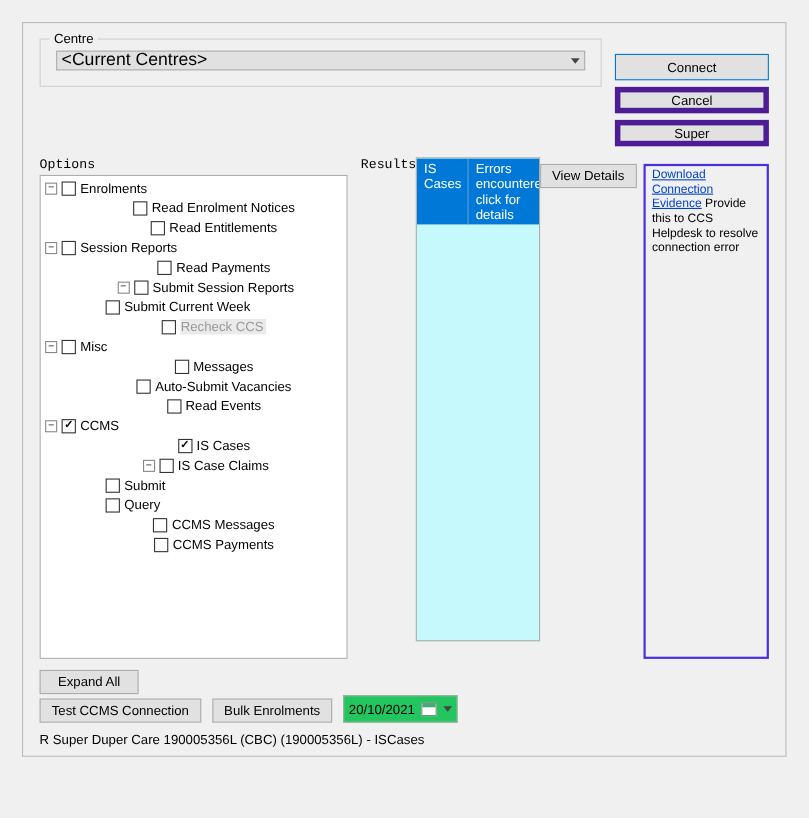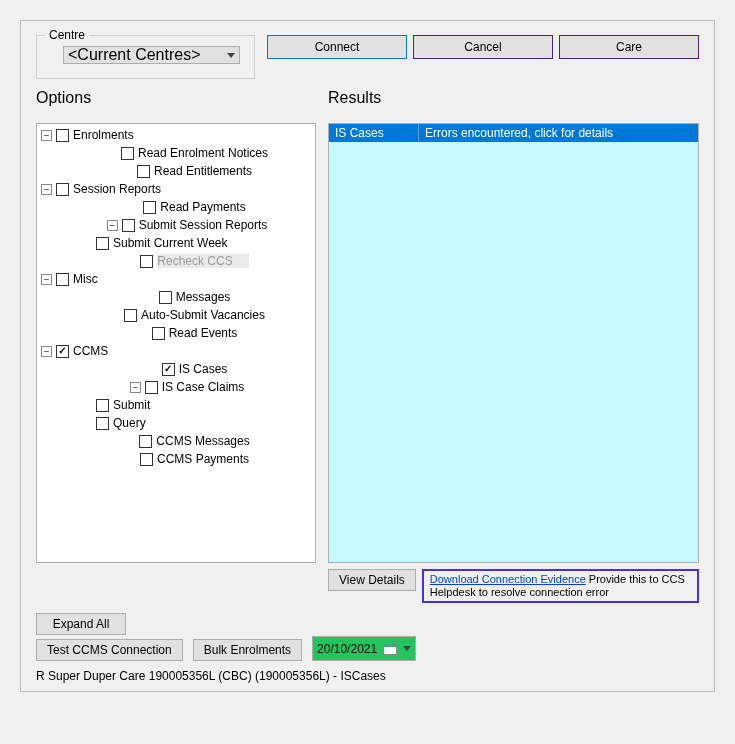--- a/index.html
+++ b/index.html
@@ -14,21 +14,21 @@
   background: #f0f0f0;
   border: 1px solid #bbb;
   padding: 8px 15px 8px 15px;
 }
 
 
 .top-row { display: flex; gap: 12px; align-items: flex-start; }
 .centre-group {
   flex: 1;
   border: 1px solid #cfcfcf;
-  padding: 10px 14px 14px 26px;
+  padding: 10px 14px 14px 14px;
   margin-top: 6px;
   position: relative;
 }
 .centre-legend {
   position: absolute;
   top: -8px;
   left: 8px;
   background: #f0f0f0;
   padding: 0 4px;
   font-size: 12px;
@@ -45,37 +45,37 @@
   justify-content: space-between;
   cursor: pointer;
 }
 .caret-down {
   width: 0; height: 0;
   border-left: 4px solid transparent;
   border-right: 4px solid transparent;
   border-top: 5px solid #444;
 }
 
-.side-buttons { display: flex; gap: 6px; margin-top: 6px; }
+.side-buttons { display: flex; flex-direction: column; gap: 6px; margin-top: 20px; }
 .btn {
   width: 140px;
   height: 24px;
   background: #e1e1e1;
-  border: 1px solid #4c1d95;
+  border: 5px solid #4c1d95;
   font-size: 12px;
   cursor: pointer;
 }
 .btn.primary { border: 1.5px solid #0078d7; }
 .btn-small { height: 22px; padding: 0 10px; background: #e1e1e1; border: 1px solid #adadad; font-size: 12px; cursor: pointer; }
 
 
 .main-row { display: flex; gap: 12px; margin-top: 10px; }
 .options-col { flex: 0 0 280px; display: flex; flex-direction: column; }
-.results-col { flex: 1; display: flex; flex-direction: column; }
-.col-label { font-size: 16px; margin-bottom: 16px; }
+.results-col { flex: 1; display: flex; flex-direction: row; }
+.col-label { font-size: 12px; margin-bottom: 2px; font-family: Liberation Mono, monospace; }
 
 .tree {
   border: 1px solid #adadad;
   background: #fff;
   height: 440px;
   overflow: auto;
   padding: 2px;
 }
 .tree-row {
   display: flex;
@@ -104,21 +104,21 @@
   display: inline-flex;
   align-items: center;
   justify-content: center;
   font-size: 10px;
   margin-right: 2px;
   cursor: pointer;
   background: #fff;
 }
 .chk.checked::after { content: "✓"; color: #000; font-weight: bold; position: relative; top:-1px; }
 .tree-label { cursor: default; }
-.tree-label.disabled { color: #999; background: #eaeaea; padding-right: 16px;}
+.tree-label.disabled { color: #999; background: #eaeaea; padding-right: 2px;}
 .ind0 { padding-left: 2px; }
 .ind1 { padding-left: 22px; justify-content: center; }
 .ind2 { padding-left: 42px; text-align: center; }
 
 .results-panel {
   border: 1px solid #adadad;
   background: #c6f9fb;
   height: 440px;
   display: flex;
   flex-direction: column;
@@ -164,21 +164,21 @@
     <div class="centre-group">
       <div class="centre-legend">Centre</div>
       <div class="centre-select">
         <span>&lt;Current Centres&gt;</span>
         <span class="caret-down"></span>
       </div>
     </div>
     <div class="side-buttons">
       <button class="btn primary">Connect</button>
       <button class="btn">Cancel</button>
-      <button class="btn">Care</button>
+      <button class="btn">Super</button>
     </div>
   </div>
 
   <div class="main-row">
     <div class="options-col">
       <div class="col-label">Options</div>
       <div class="tree">
 
         <div class="tree-row ind0">
           <span class="expander">−</span>

